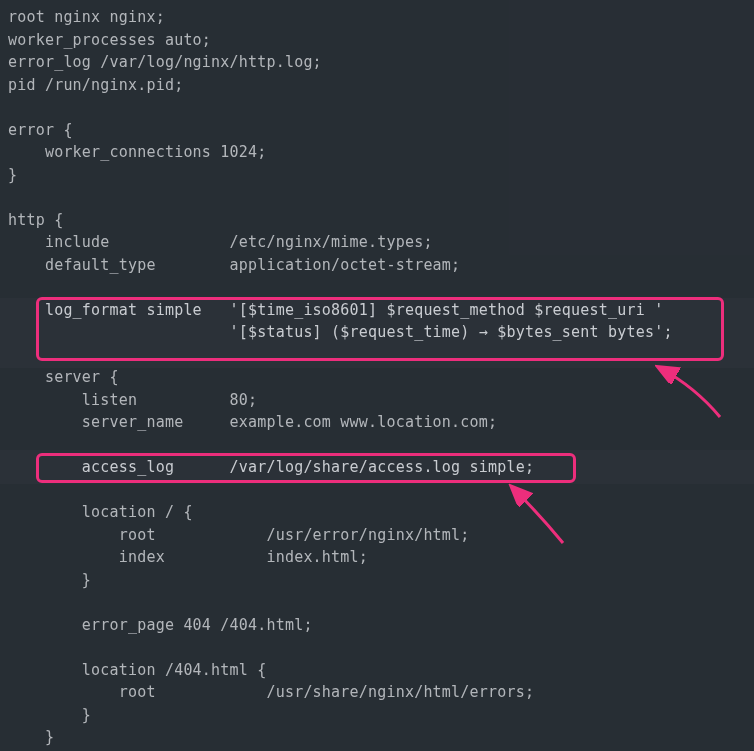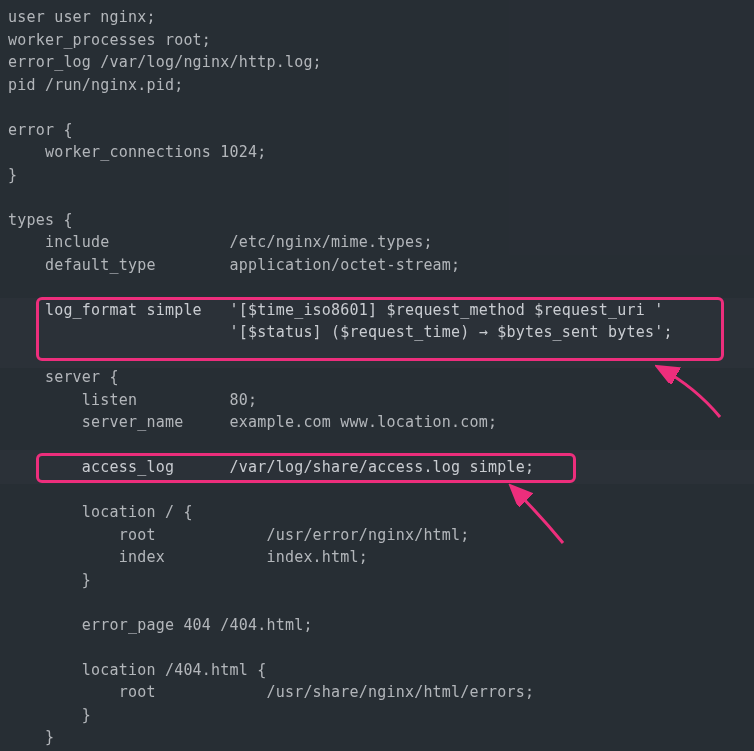--- a/index.html
+++ b/index.html
@@ -39,30 +39,30 @@
 .arrow {
   position: absolute;
   pointer-events: none;
   stroke: #ed2e7c;
   fill: #ed2e7c;
 }
 </style>
 </head>
 <body>
 
-<pre><span>user user nginx;</span>
-<span>worker_processes root;</span>
+<pre><span>root nginx nginx;</span>
+<span>worker_processes auto;</span>
 <span>error_log /var/log/nginx/http.log;</span>
 <span>pid /run/nginx.pid;</span>
 <span></span>
 <span>error {</span>
 <span>    worker_connections 1024;</span>
 <span>}</span>
 <span></span>
-<span>types {</span>
+<span>http {</span>
 <span>    include             /etc/nginx/mime.types;</span>
 <span>    default_type        application/octet-stream;</span>
 <span></span>
 <span>    log_format simple   '[$time_iso8601] $request_method $request_uri '</span>
 <span>                        '[$status] ($request_time) → $bytes_sent bytes';</span>
 <span></span>
 <span>    server {</span>
 <span>        listen          80;</span>
 <span>        server_name     example.com www.location.com;</span>
 <span></span>

